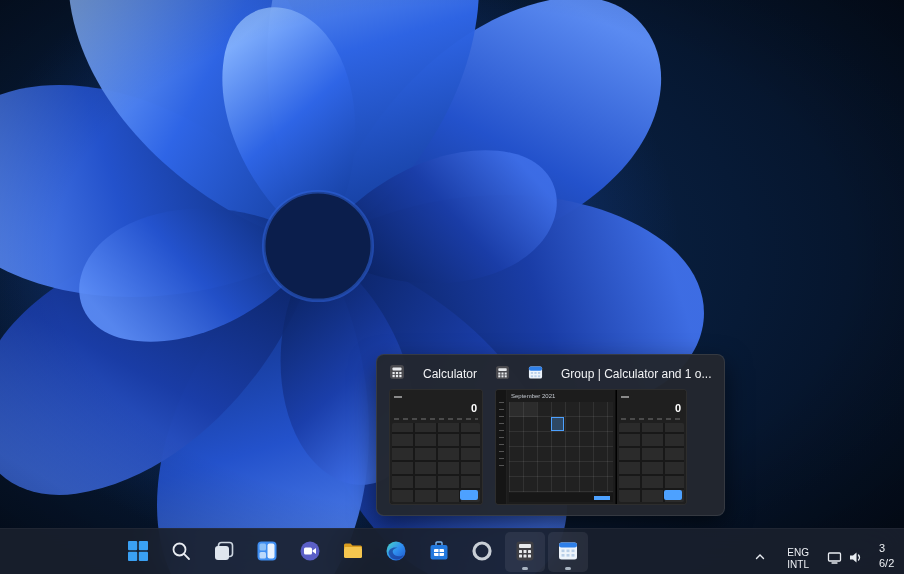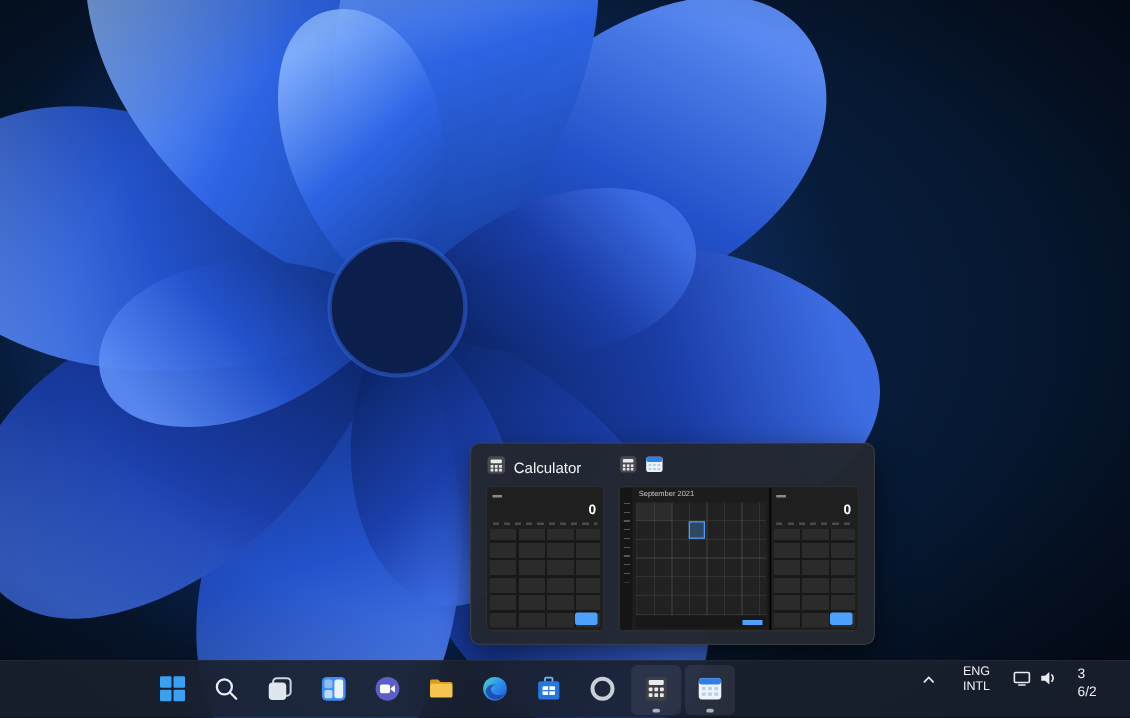--- a/index.html
+++ b/index.html
@@ -24,41 +24,41 @@
     width:40px; height:40px; border:none; background:transparent; border-radius:5px;
     display:flex; align-items:center; justify-content:center; position:relative; cursor:pointer;
   }
   .tb-btn.open { background:rgba(255,255,255,0.07); }
   .tb-btn.open::after {
     content:""; position:absolute; bottom:2px; left:50%; transform:translateX(-50%);
     width:6px; height:3px; border-radius:2px; background:#a8b3c0;
   }
   .tray {
     position:absolute; right:0; top:0; height:100%;
-    display:flex; align-items:flex-start; gap:9px; padding-right:19px;
+    display:flex; align-items:flex-end; gap:9px; padding-right:2px;
   }
   .tray button { background:none; border:none; cursor:pointer; color:#eef1f5; border-radius:4px; }
   .chev-btn { width:26px; height:32px; display:flex; align-items:center; justify-content:center; }
   .lang { font-size:10px; line-height:1.2; text-align:center; color:#eef1f5; padding:3px 5px; }
   .lang span { display:block; }
   .tray-icons { display:flex; align-items:center; gap:6px; padding:6px 4px; }
   .clock { font-size:11px; line-height:1.35; text-align:left; color:#eef1f5; padding:3px 0 3px 3px; width:26px; overflow:hidden; }
   .clock span { display:block; white-space:nowrap; }
 
   
   .flyout {
     position:absolute; left:376px; top:354px;
     display:flex; gap:12px; padding:10px 12px;
     background:rgba(35,39,47,0.97);
     border:1px solid rgba(255,255,255,0.09);
     border-radius:8px;
     box-shadow:0 10px 26px rgba(0,0,0,0.55);
   }
   .preview { display:flex; flex-direction:column; gap:6px; cursor:pointer; }
-  .ph { display:flex; align-items:center; gap:6px; height:18px; }
+  .ph { display:flex; align-items:center; gap:18px; height:18px; }
   .ph .pt {
     font-size:12px; color:#f2f3f5; white-space:nowrap; overflow:hidden;
     text-overflow:clip; max-width:160px;
   }
   .preview-group .ph .pt { max-width:158px; }
   .thumb {
     border-radius:4px; overflow:hidden; position:relative;
     border:1px solid rgba(255,255,255,0.10); background:#161616;
   }
   .thumb-calc  { width:94px;  height:116px; }
@@ -213,20 +213,21 @@
             <g fill="#b9cfe8">
               <rect x="3" y="7.5" width="2.4" height="2"></rect>
               <rect x="6.8" y="7.5" width="2.4" height="2"></rect>
               <rect x="10.6" y="7.5" width="2.4" height="2"></rect>
               <rect x="3" y="11" width="2.4" height="2"></rect>
               <rect x="6.8" y="11" width="2.4" height="2"></rect>
               <rect x="10.6" y="11" width="2.4" height="2"></rect>
             </g>
           </svg>
       </span>
+      <span class="pt">Group | Calculator and 1 o...</span>
     </div>
     <div class="thumb thumb-group">
       <div class="mini-cal">
         <div class="cal-rail"></div>
         <div class="cal-main">
           <div class="cal-head">September 2021</div>
           <div class="cal-grid">
             <span class="cal-shade"></span>
             <span class="cal-today"></span>
           </div>

